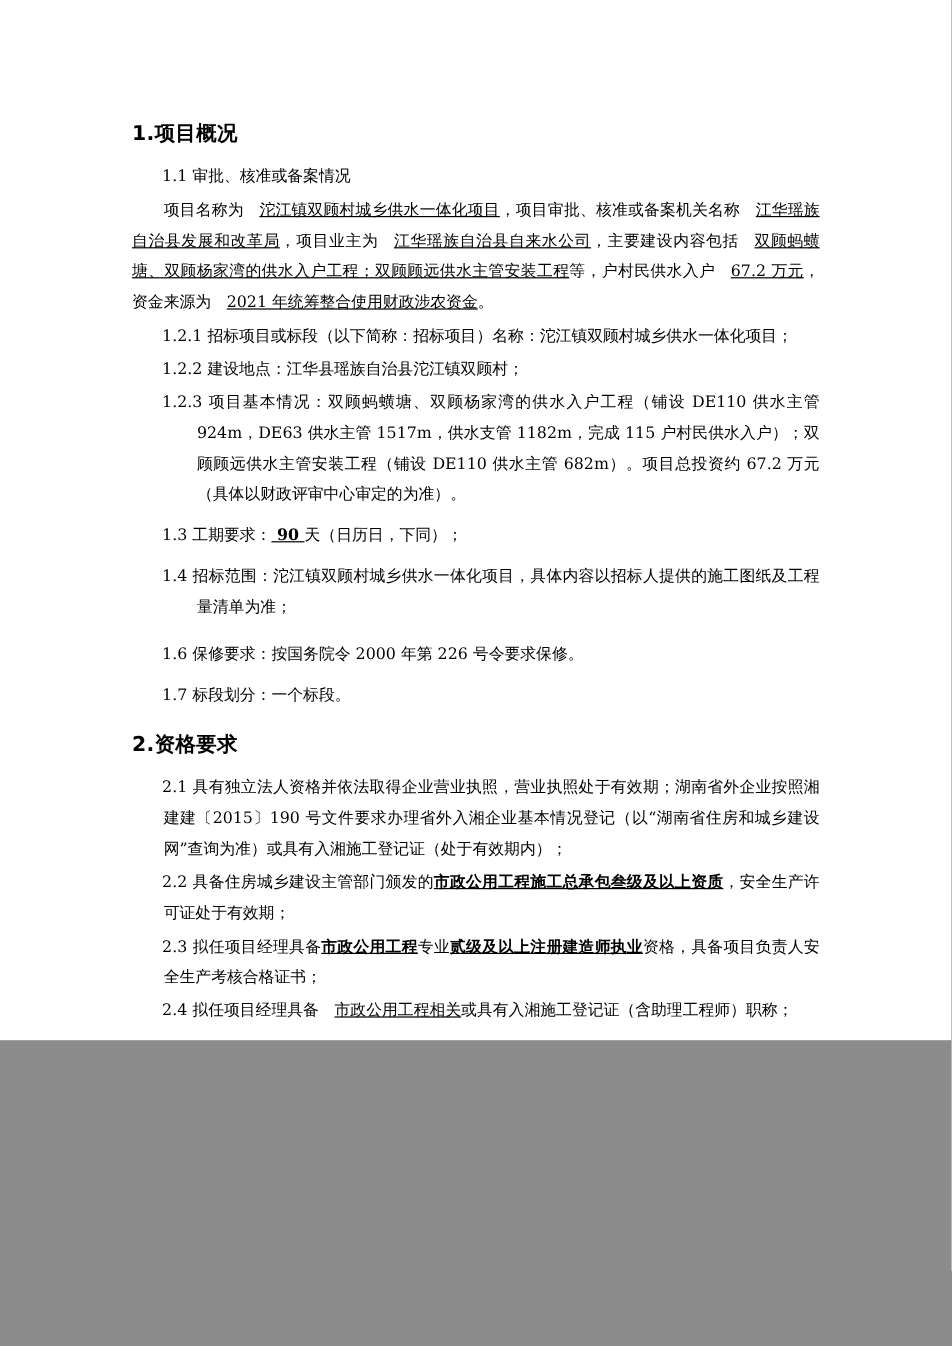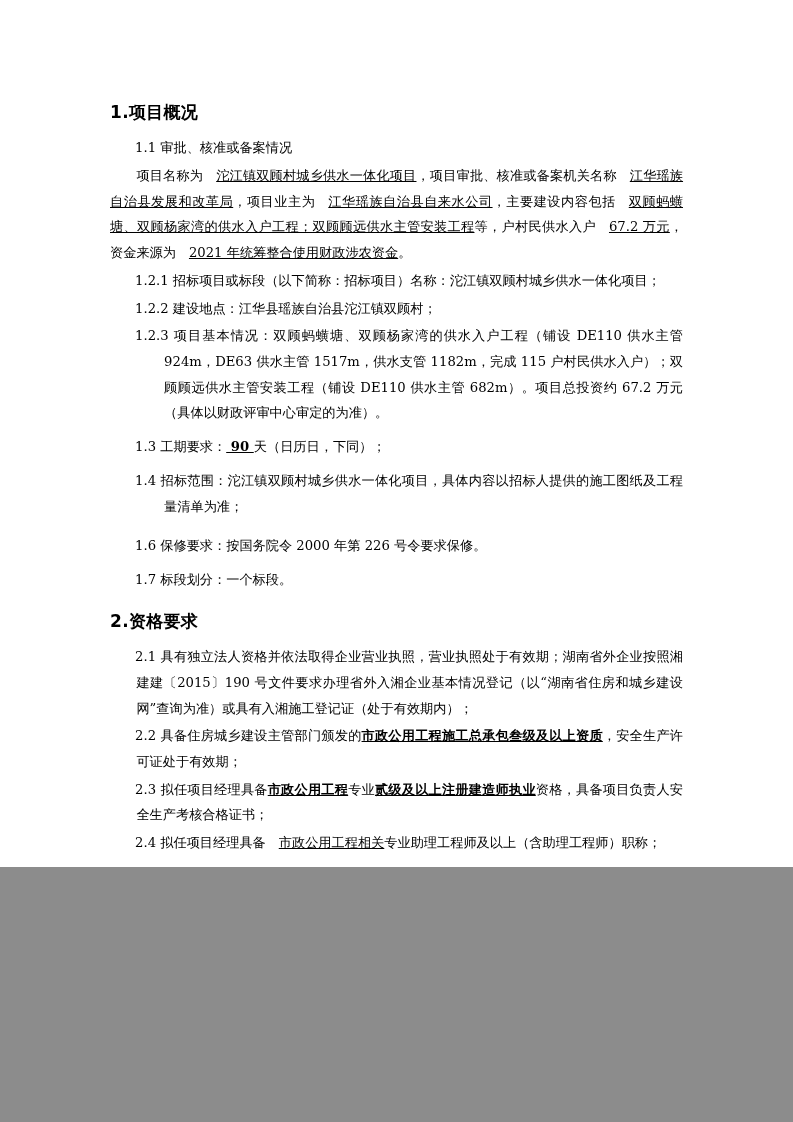--- a/index.html
+++ b/index.html
@@ -136,17 +136,17 @@
       <span>具备住房城乡建设主管部门颁发的</span><span class="ub">市政公用工程施工总承包叁级及以上资质</span><span>，安全生产许可证处于有效期；</span>
     </div>
 
     <div class="p hang">
       <span class="num-bold">2.3</span>
       <span>拟任项目经理具备</span><span class="ub">市政公用工程</span><span>专业</span><span class="ub">贰级及以上注册建造师执业</span><span>资格，具备项目负责人安全生产考核合格证书；</span>
     </div>
 
     <div class="p hang">
       <span class="num-bold">2.4</span>
-      <span>拟任项目经理具备</span><span class="u">市政公用工程相关</span><span>专业助理工程师及以上（含助理工程师）职称；</span>
+      <span>拟任项目经理具备</span><span class="u">市政公用工程相关</span><span>或具有入湘施工登记证（含助理工程师）职称；</span>
     </div>
 
   </div>
 </div>
 
 </body></html>

